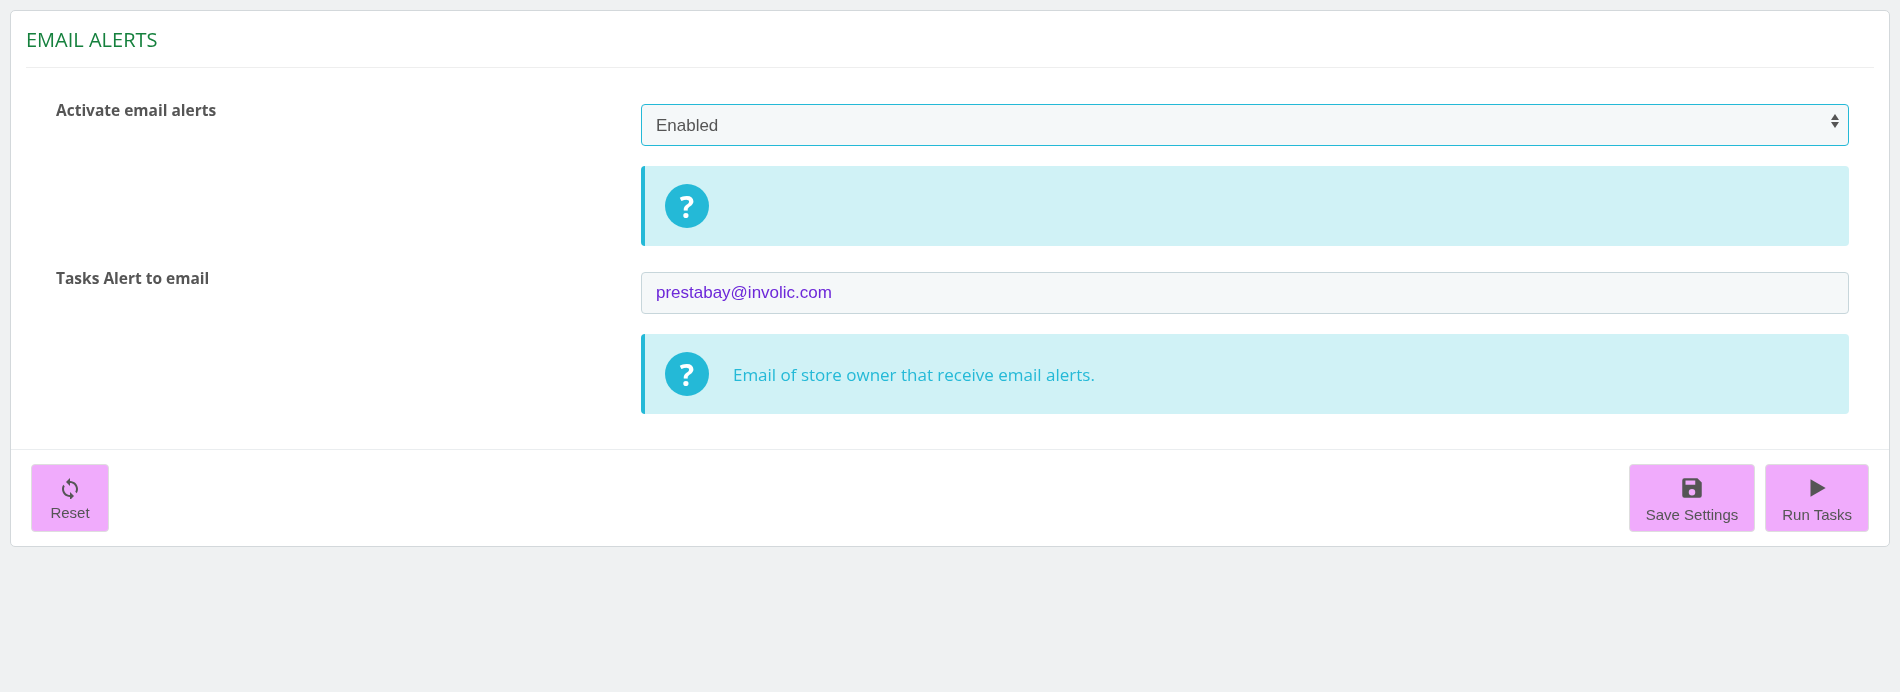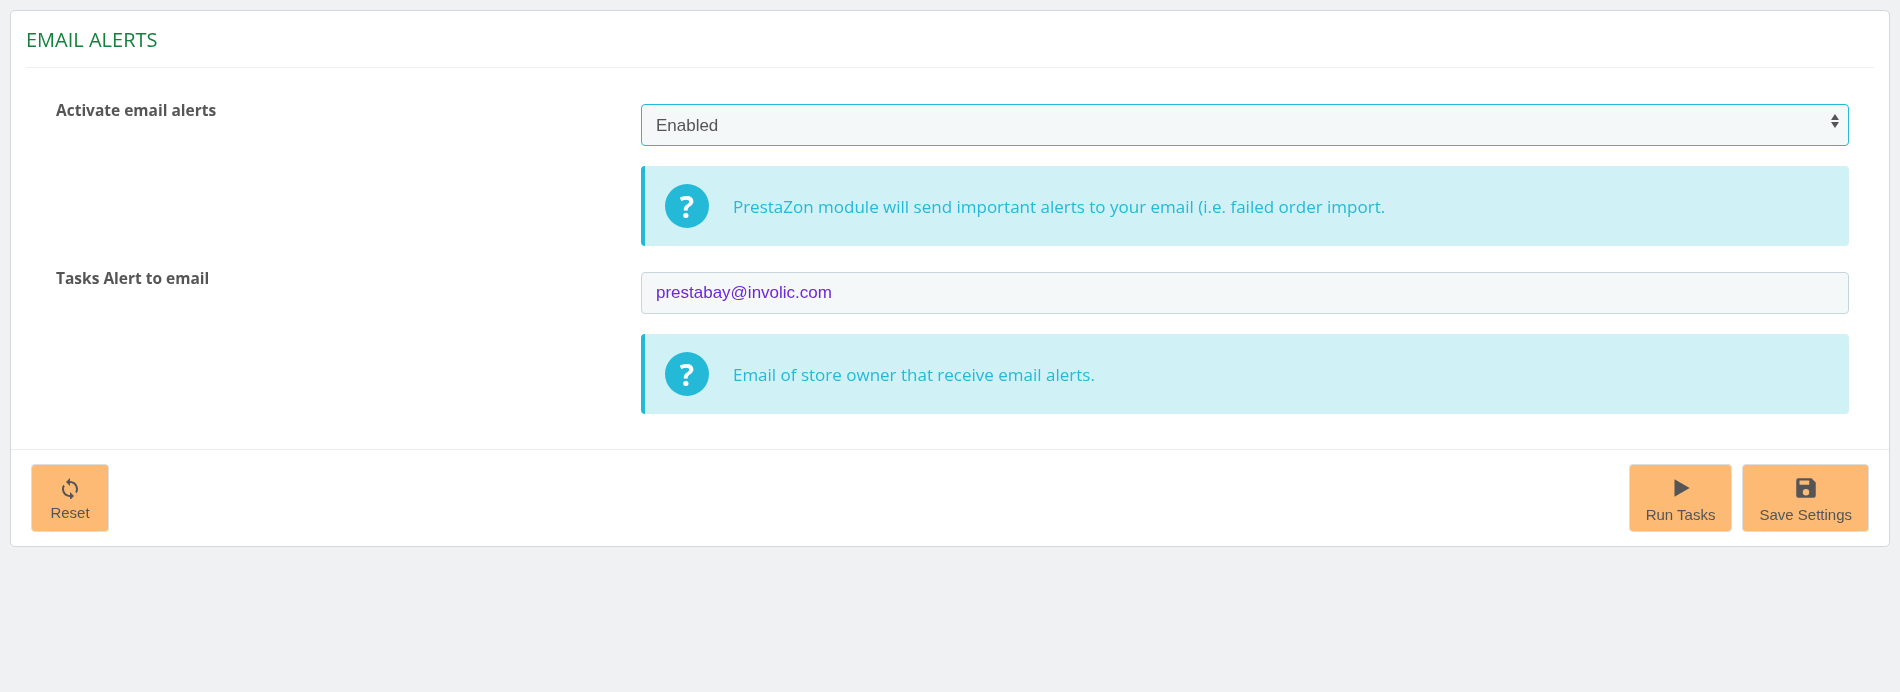--- a/index.html
+++ b/index.html
@@ -108,21 +108,21 @@
   .panel-footer {
     margin: 0 -20px;
     padding: 14px 20px;
     border-top: 1px solid #eaedef;
     display: flex;
     justify-content: space-between;
     align-items: stretch;
   }
   .footer-right { display: flex; gap: 10px; }
   .btn {
-    background: #fdba74;
+    background: #f0abfc;
     border: 1px solid #dedede;
     border-radius: 4px;
     padding: 10px 16px 8px 16px;
     color: #555;
     font-size: 15px;
     cursor: pointer;
     display: flex;
     flex-direction: column;
     align-items: center;
     gap: 5px;
@@ -149,21 +149,20 @@
             <svg width="8" height="6" viewBox="0 0 8 6">
                 <polygon points="0,6 8,6 4,0" fill="#555"></polygon>
               </svg>
             <svg width="8" height="6" viewBox="0 0 8 6">
                 <polygon points="0,0 8,0 4,6" fill="#555"></polygon>
               </svg>
           </span>
         </div>
         <div class="alert-info">
           <span class="alert-icon">?</span>
-          <span>PrestaZon module will send important alerts to your email (i.e. failed order import.</span>
         </div>
       </div>
     </div>
 
     <div class="form-group">
       <label class="control-label">Tasks Alert to email</label>
       <div class="control-field">
         <input type="text" class="form-control" value="prestabay@involic.com" style="">
         <div class="alert-info">
           <span class="alert-icon">?</span>
@@ -176,26 +175,26 @@
 
   <div class="panel-footer">
     <button class="btn">
       <svg width="28" height="24" viewBox="0 0 24 24" fill="#555">
         <path d="M12 6V3L8 7l4 4V8c3.31 0 6 2.69 6 6 0 1.01-.25 1.97-.7 2.8l1.46 1.46A7.93 7.93 0 0020 14c0-4.42-3.58-8-8-8zm0 14c-3.31 0-6-2.69-6-6 0-1.01.25-1.97.7-2.8L5.24 9.74A7.93 7.93 0 004 14c0 4.42 3.58 8 8 8v3l4-4-4-4v3z"></path>
       </svg>
       <span>Reset</span>
     </button>
     <div class="footer-right">
       <button class="btn">
+        <svg width="28" height="26" viewBox="0 0 24 24" fill="#555">
+          <path d="M17 3H5a2 2 0 00-2 2v14a2 2 0 002 2h14a2 2 0 002-2V7l-4-4zm-5 16a3 3 0 110-6 3 3 0 010 6zm3-10H6V5h9v4z"></path>
+        </svg>
+        <span>Save Settings</span>
+      </button>
+      <button class="btn">
         <svg width="26" height="26" viewBox="0 0 24 24" fill="#555">
           <polygon points="6,4 20,12 6,20"></polygon>
         </svg>
         <span>Run Tasks</span>
       </button>
-      <button class="btn">
-        <svg width="28" height="26" viewBox="0 0 24 24" fill="#555">
-          <path d="M17 3H5a2 2 0 00-2 2v14a2 2 0 002 2h14a2 2 0 002-2V7l-4-4zm-5 16a3 3 0 110-6 3 3 0 010 6zm3-10H6V5h9v4z"></path>
-        </svg>
-        <span>Save Settings</span>
-      </button>
     </div>
   </div>
 </div>
 
 </body></html>

